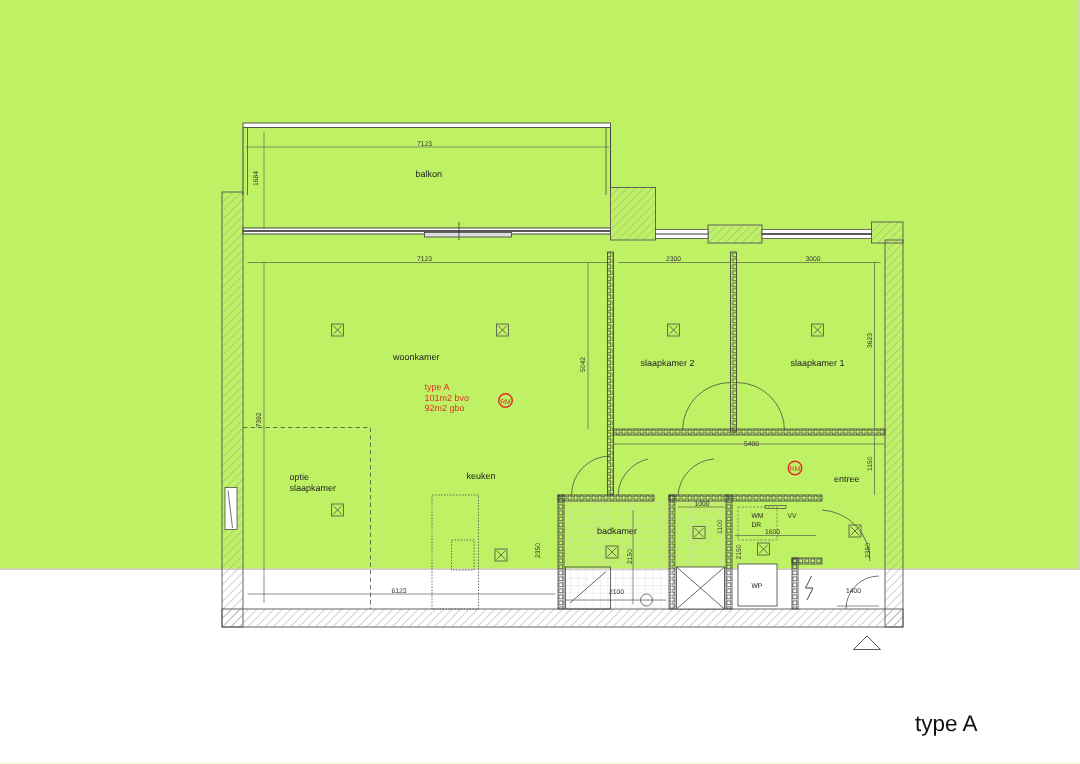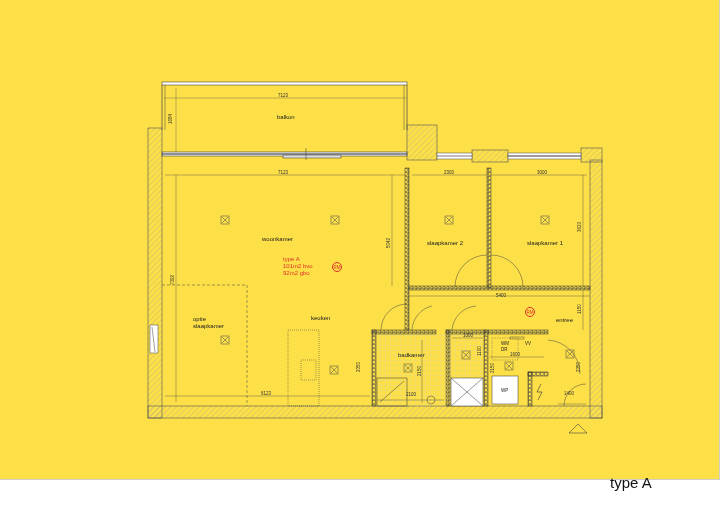--- a/index.html
+++ b/index.html
@@ -1,17 +1,17 @@
 <!DOCTYPE html>
 <html><head>
 <meta charset="utf-8">
 <style>
   html,body{margin:0;padding:0;background:#ffffff;}
   body{width:720px;height:509px;position:relative;overflow:hidden;font-family:"Liberation Sans",sans-serif;}
-  .sheet{position:absolute;left:0;top:0;width:720px;height:480px;background:#fde047;border-right:1px solid #cfcfcf;border-bottom:1px solid #cfcfcf;box-sizing:border-box;}
+  .sheet{position:absolute;left:0;top:0;width:720px;height:380px;background:#bef264;border-right:1px solid #cfcfcf;border-bottom:1px solid #cfcfcf;box-sizing:border-box;}
   svg.plan{position:absolute;left:0;top:0;}
   .lbl{position:absolute;font-size:6px;color:#222;white-space:nowrap;line-height:7px;}
   .dim{position:absolute;font-size:4.5px;color:#333;white-space:nowrap;line-height:5px;}
   .dimv{position:absolute;font-size:4.5px;color:#333;white-space:nowrap;line-height:5px;transform:rotate(-90deg);transform-origin:left top;}
   .red{position:absolute;font-size:6px;color:#e0302b;white-space:pre;line-height:7px;}
   .rm{position:absolute;width:10px;height:10px;border:0.8px solid #e0302b;border-radius:50%;color:#e0302b;font-size:4.5px;line-height:10px;text-align:center;box-sizing:border-box;}
   .title{position:absolute;left:610px;top:474px;font-size:15px;color:#111;}
   .small{position:absolute;font-size:4.5px;color:#222;line-height:5px;}
 </style>
 </head>

